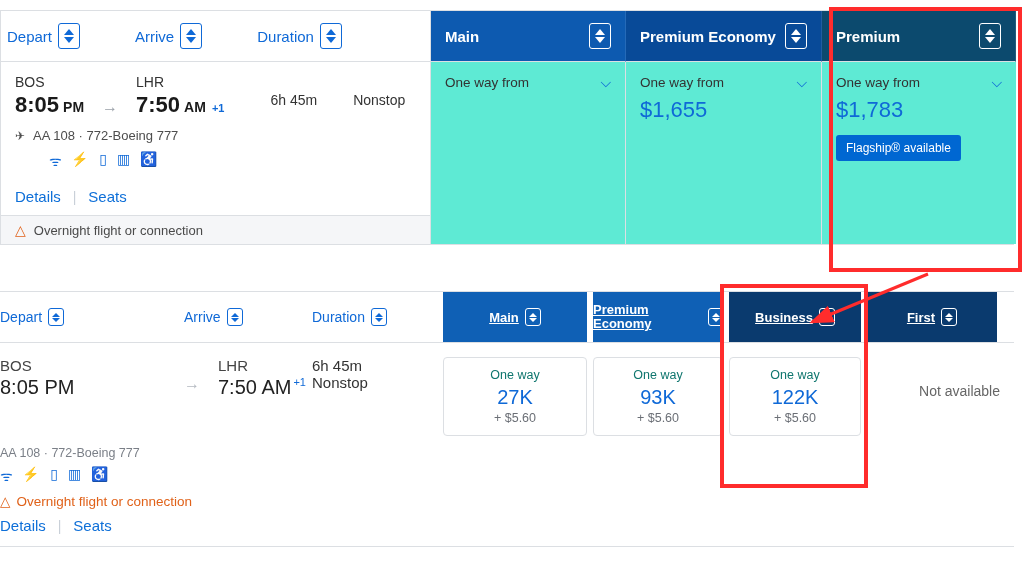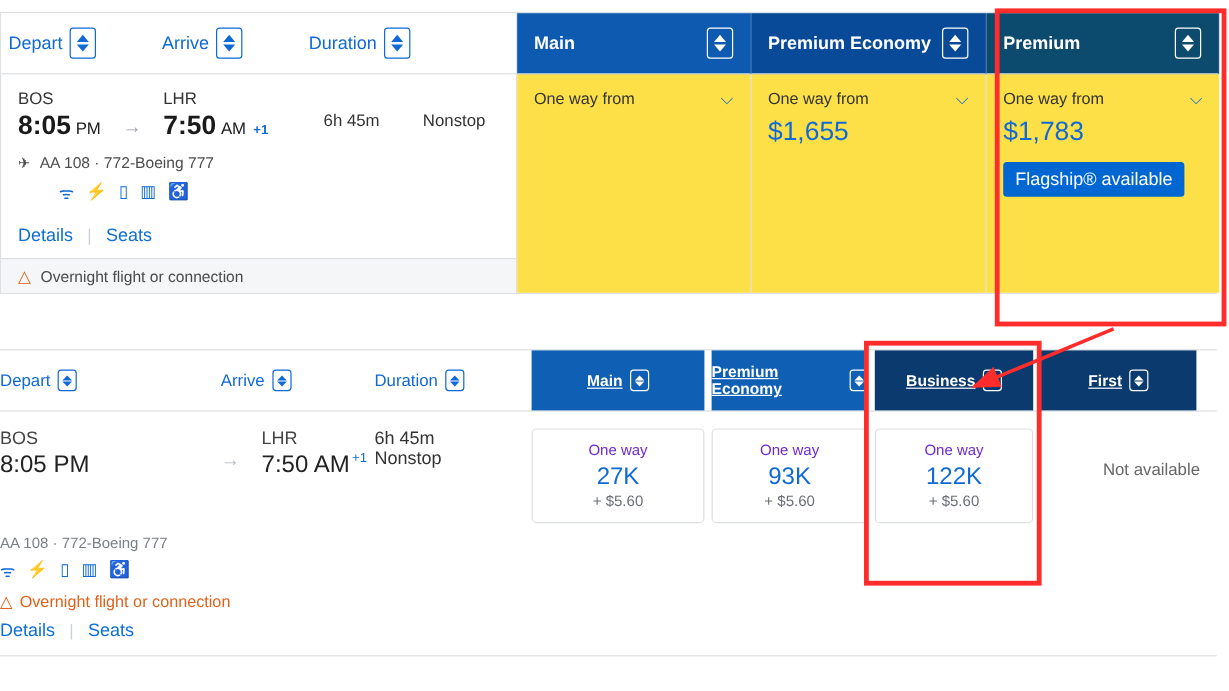--- a/index.html
+++ b/index.html
@@ -29,41 +29,41 @@
   .h1-pe{background:#084a98;}
   .h1-prem{background:#0c4a6e;}
   .sortbox-w{width:22px;height:26px;border:1.5px solid #fff;border-radius:3px;display:flex;flex-direction:column;align-items:center;justify-content:center;gap:2px;padding:3px 2px}
   .sortbox-w .tri-up{width:0;height:0;border-left:5px solid transparent;border-right:5px solid transparent;border-bottom:6px solid #fff;}
   .sortbox-w .tri-down{width:0;height:0;border-left:5px solid transparent;border-right:5px solid transparent;border-top:6px solid #fff;}
   .t1-flight{padding:12px 14px 0 14px;border-right:1px solid var(--border);}
   .seg-times{display:flex;align-items:flex-start;gap:18px}
   .col{display:flex;flex-direction:column}
   .code{font-size:14px;color:#333}
   .time{font-size:22px;font-weight:700;margin-top:2px;display:flex;align-items:baseline;gap:4px}
-  .ampm{font-size:14px;font-weight:400}
+  .ampm{font-size:14px;font-weight:700}
   .plus1{font-size:11px;color:var(--lightblue);vertical-align:super;margin-left:2px}
   .arrow{color:#9aa0a8;font-size:16px;margin-top:24px}
   .dur,.type{font-size:14px;color:#333;margin-top:0px;}
   .dur-wrap{margin-top:18px;margin-left:28px}
   .type-wrap{margin-top:18px;margin-left:18px}
   .meta{display:flex;align-items:center;gap:8px;font-size:13px;color:#4d4d4d;margin-top:10px}
   .meta .plane{font-size:12px;}
   .icons-row{display:flex;gap:10px;margin-top:8px;color:var(--lightblue);font-size:14px;margin-left:34px}
   .links1{margin-top:18px}
   .links1 a{color:var(--link);text-decoration:none;font-size:15px}
   .vbar{color:#c9d0d8;margin:0 8px}
   .warn-bar{margin:10px -14px 0 -14px;background:#f5f6f8;padding:6px 14px;border-top:1px solid var(--border);font-size:13px;color:#4a4a4a;display:flex;align-items:center;gap:8px}
   .warn-icon{color:#e0621a;font-size:14px}
 
-  .t1-price{padding:12px 14px 12px 14px;border-right:1px solid var(--border);position:relative;background:#fde047;cursor:pointer}
+  .t1-price{padding:12px 14px 12px 14px;border-right:1px solid var(--border);position:relative;background:#5eead4;cursor:pointer}
   .t1-price:last-child{border-right:none}
   .owf{font-size:13.5px;color:#333;display:flex;justify-content:space-between;align-items:center}
   .chev{color:var(--lightblue);font-size:14px}
   .price{font-size:22px;color:var(--lightblue);margin-top:6px;font-weight:500}
-  .badge{display:inline-block;margin-top:12px;background:#0067d2;color:#fff;font-size:15px;padding:6px 10px;border-radius:3px}
+  .badge{display:inline-block;margin-top:12px;background:#0067d2;color:#fff;font-size:12px;padding:6px 10px;border-radius:3px}
 
   
   .hl1{position:absolute;border:4px solid var(--red);pointer-events:none}
   .annot-arrow{position:absolute;pointer-events:none}
   
   .tbl2{margin-top:46px;border-top:1px solid var(--border);border-bottom:1px solid var(--border);}
   .t2-head{display:grid;grid-template-columns:184px 128px 128px 150px 136px 138px 136px;align-items:center;border-bottom:1px solid var(--border);}
   .t2-head .sl{display:flex;align-items:center;gap:6px;color:var(--lightblue);font-size:14px;font-weight:500;padding:10px 0;cursor:pointer}
   .sortbox-sm{width:16px;height:18px;border:1.3px solid var(--lightblue);border-radius:3px;display:flex;flex-direction:column;align-items:center;justify-content:center;gap:1px}
   .sortbox-sm .u{width:0;height:0;border-left:4px solid transparent;border-right:4px solid transparent;border-bottom:4px solid var(--lightblue);}
@@ -77,21 +77,21 @@
   .sortbox-sm-w .u{width:0;height:0;border-left:4px solid transparent;border-right:4px solid transparent;border-bottom:4px solid #fff;}
   .sortbox-sm-w .d{width:0;height:0;border-left:4px solid transparent;border-right:4px solid transparent;border-top:4px solid #fff;}
 
   .t2-body{display:grid;grid-template-columns:184px 128px 128px 150px 136px 138px 136px;padding:14px 0 0 0;align-items:start}
   .t2-city .code{font-size:15px;color:#444}
   .t2-city .time2{font-size:20px;color:#222;margin-top:2px}
   .t2-arrive{display:flex;align-items:flex-start;gap:18px}
   .arrow2{color:#b4b9c0;font-size:16px;margin-top:18px}
   .t2-dur{font-size:15px;color:#333}
   .t2-card{border:1px solid var(--border);border-radius:4px;margin:0 3px;padding:10px 6px 10px;text-align:center;cursor:pointer}
-  .t2-card .ow{font-size:12.5px;color:#6d28d9}
+  .t2-card .ow{font-size:12.5px;color:#0f766e}
   .t2-card .pts{font-size:20px;color:var(--lightblue);margin-top:4px;font-weight:500}
   .t2-card .tax{font-size:12.5px;color:#6b6f76;margin-top:2px}
   .t2-na{font-size:14px;color:#666;text-align:right;margin-top:26px}
   .t2-meta{grid-column:1/4;font-size:12.5px;color:#7a7f87;margin-top:10px}
   .t2-icons{grid-column:1/4;display:flex;gap:10px;color:var(--lightblue);font-size:14px;margin-top:6px}
   .t2-warn{grid-column:1/8;color:#e0621a;font-size:13.5px;margin-top:8px;display:flex;align-items:center;gap:6px}
   .t2-links{grid-column:1/8;margin-top:8px;margin-bottom:12px}
   .t2-links a{color:var(--link);text-decoration:none;font-size:15px}
   
   .hl2{position:absolute;border:4px solid var(--red);pointer-events:none}

